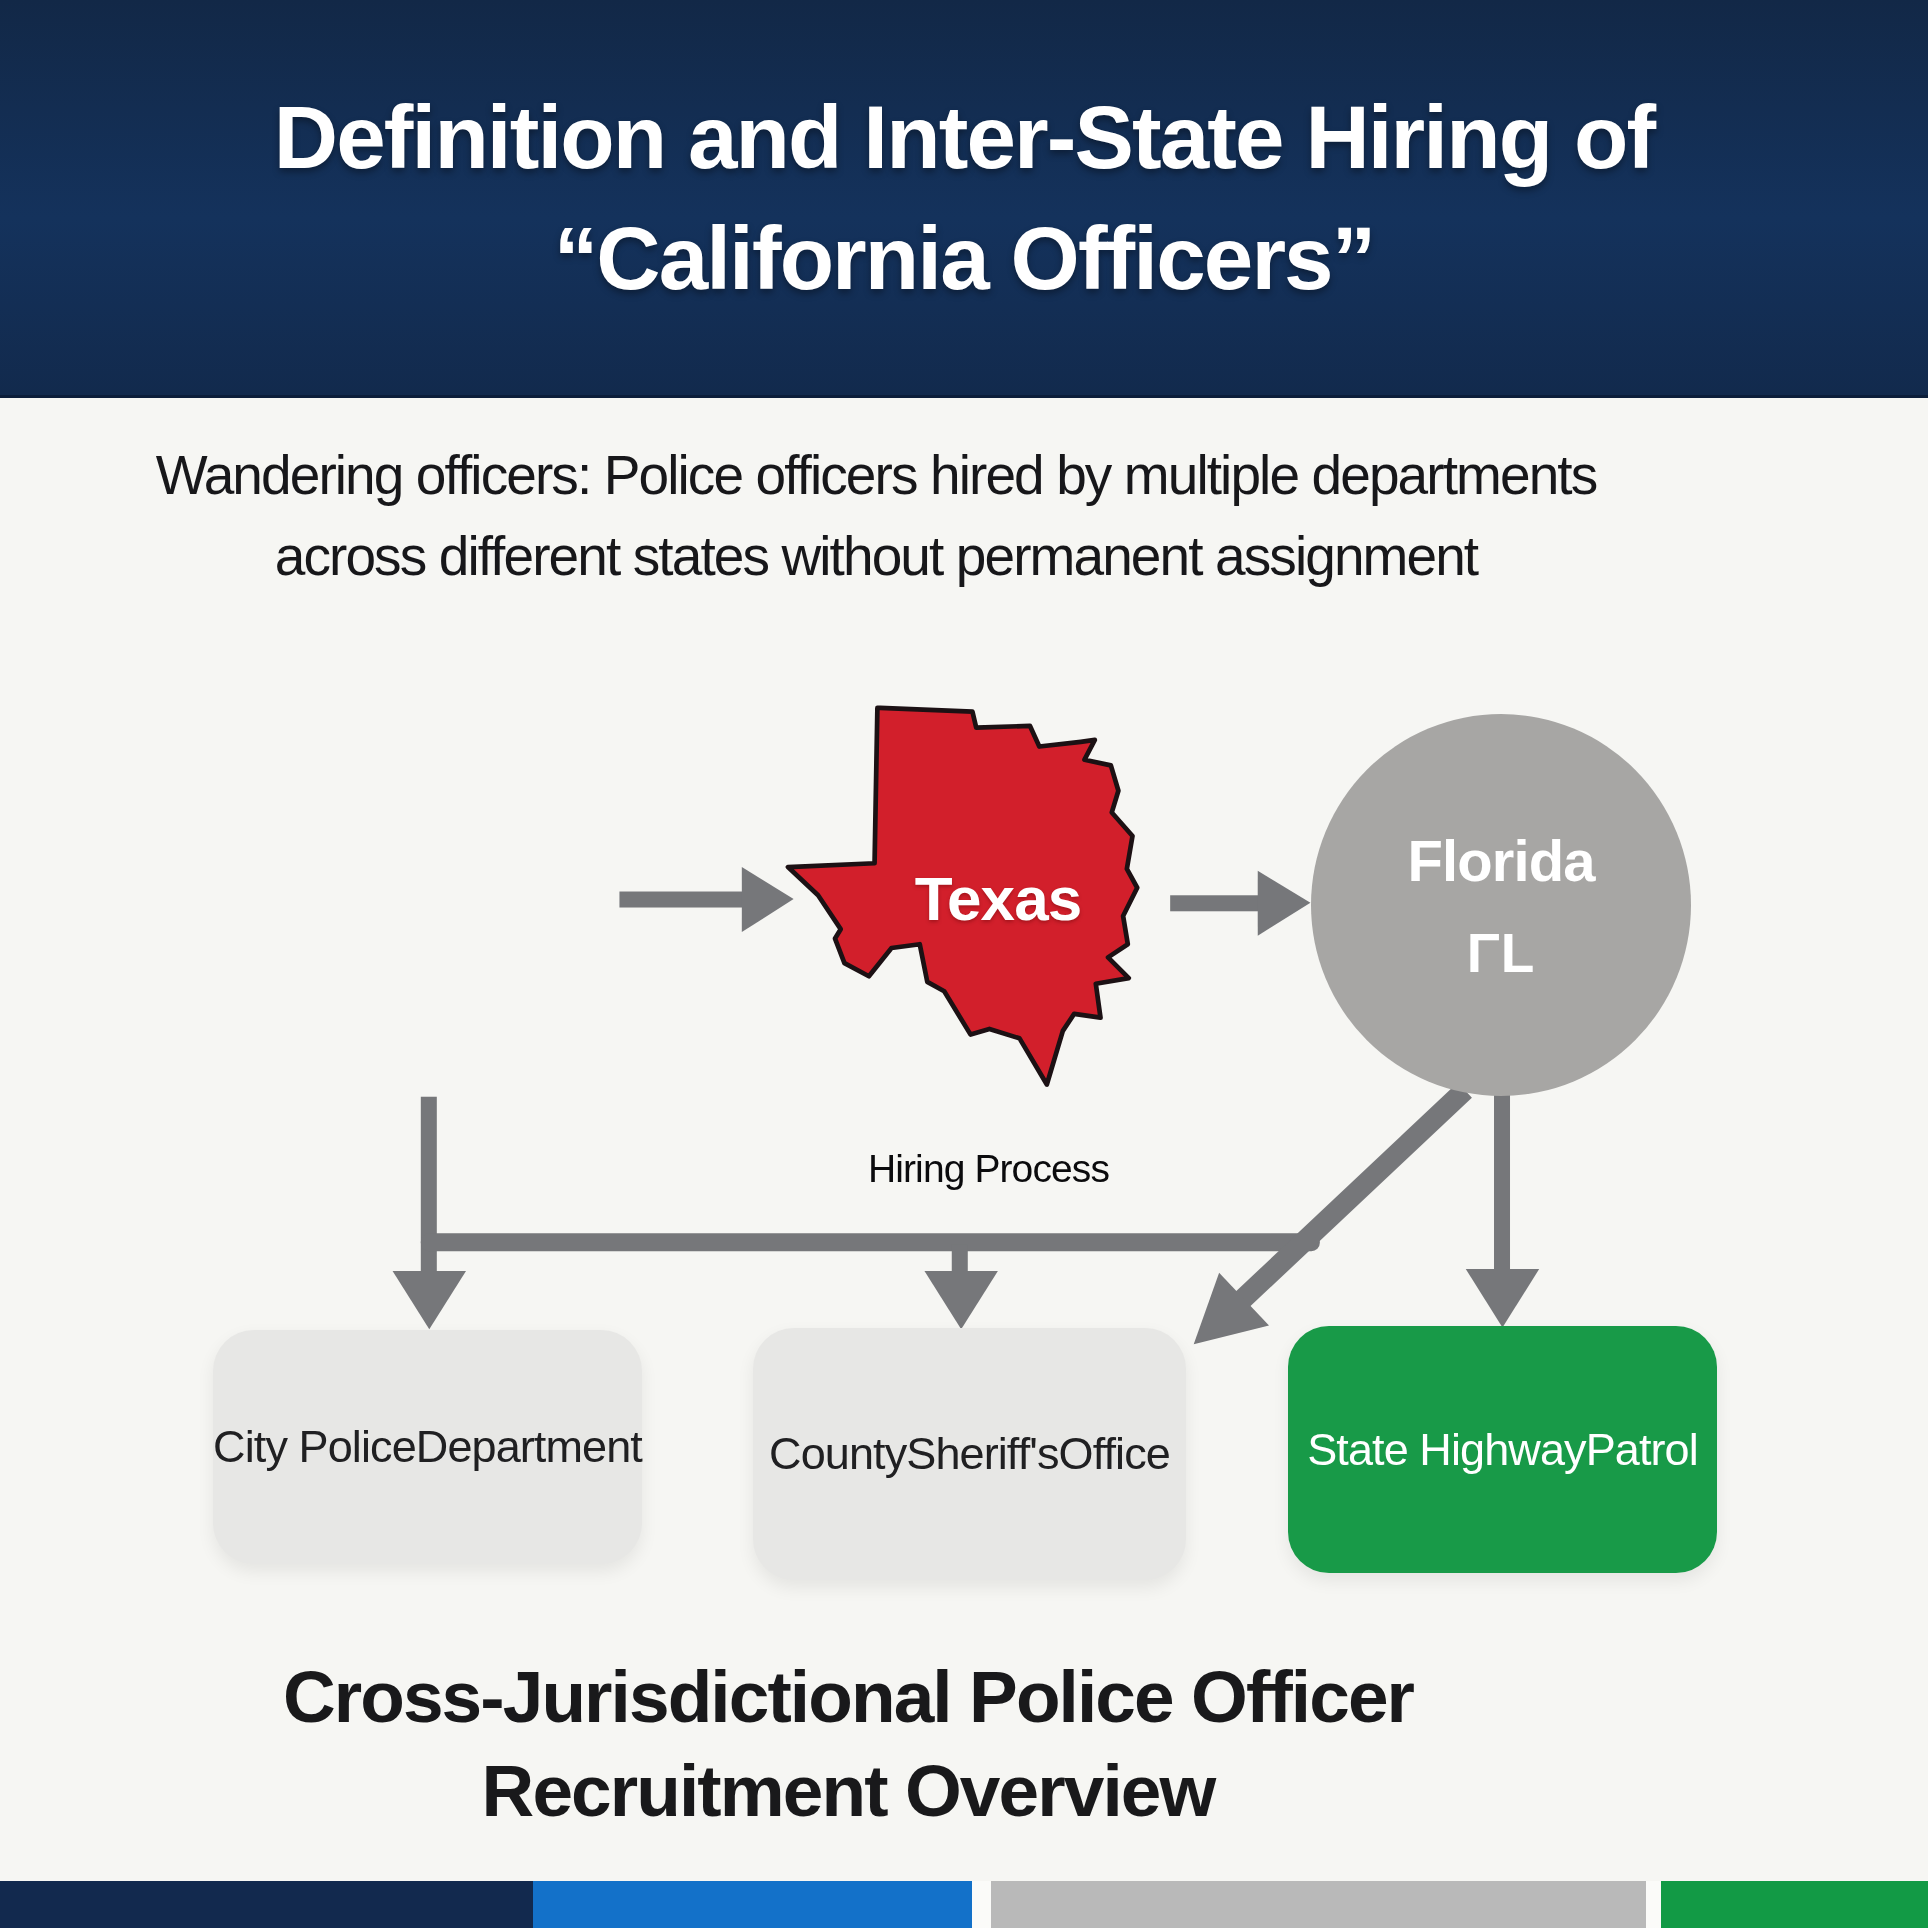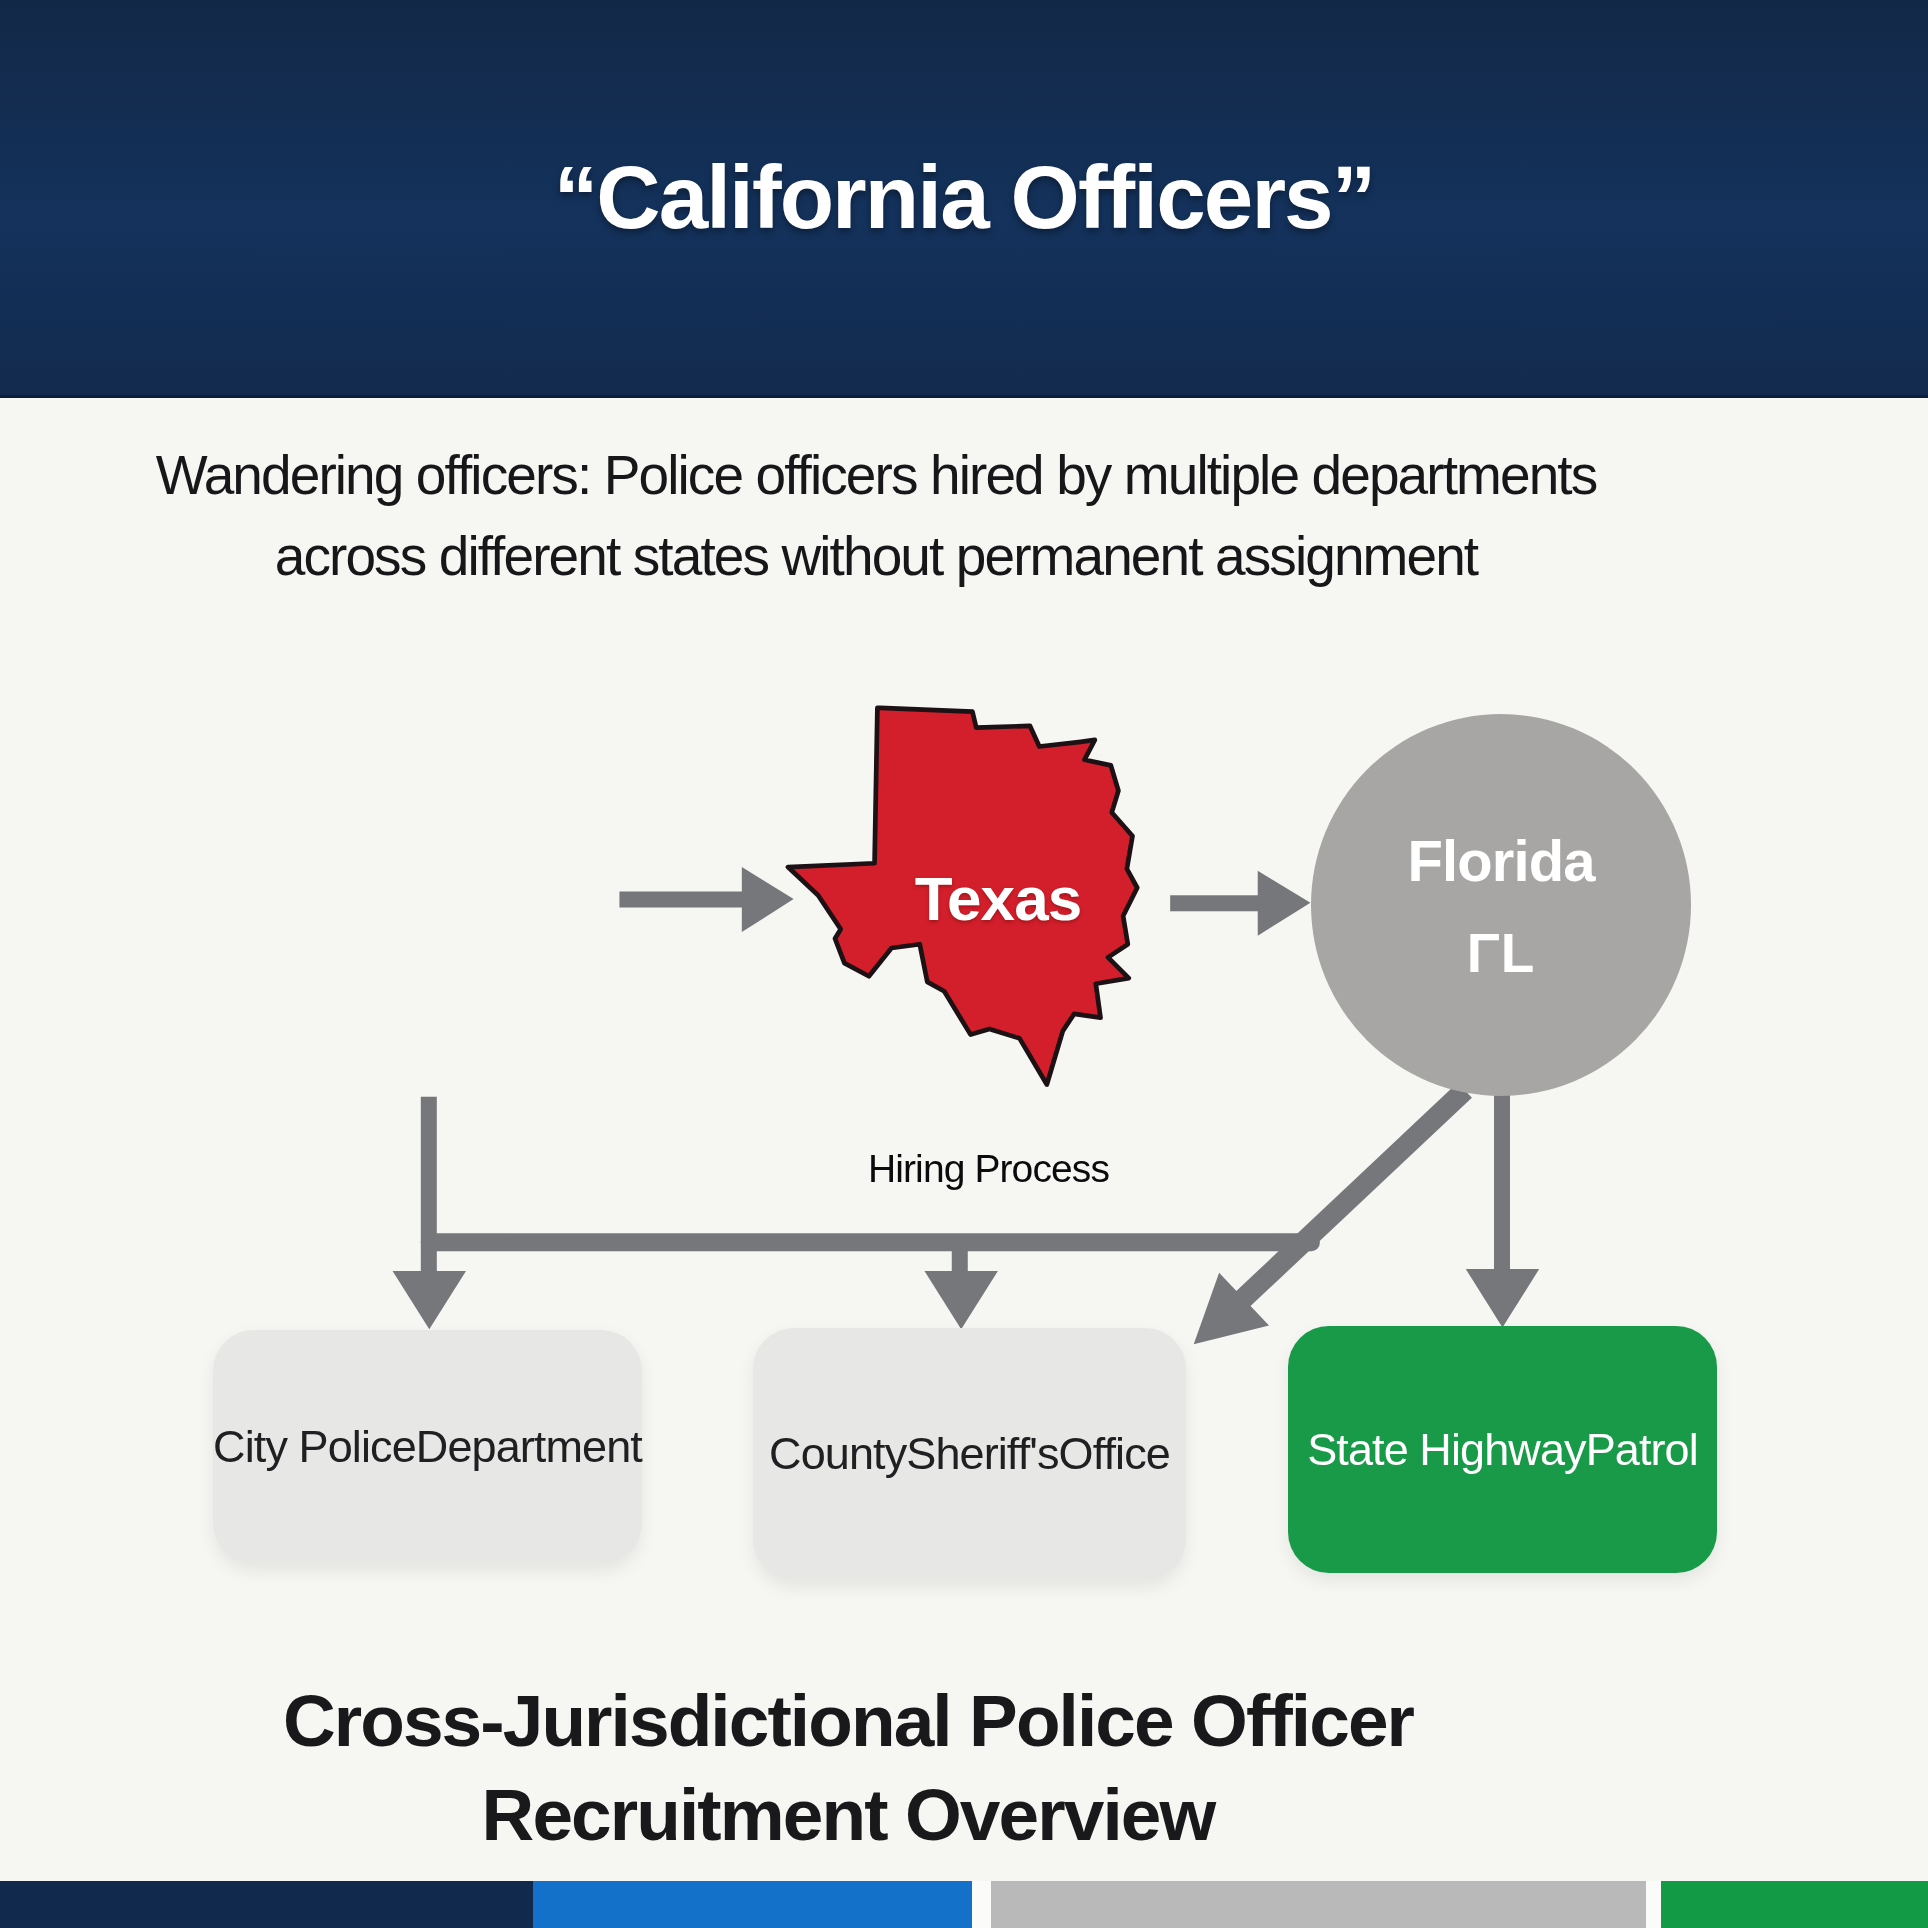--- a/index.html
+++ b/index.html
@@ -54,35 +54,36 @@
     text-align:center;box-shadow:0 7.5px 17px rgba(0,0,0,.07);
   }
   .box-city{left:213px;top:1330px;width:429px;height:234px;background:#e7e7e5;}
   .box-county{left:753px;top:1328px;width:433px;height:252px;background:#e7e7e5;}
   .box-highway{left:1288px;top:1326px;width:429px;height:247px;background:#189a48;}
   .dept-line{font-size:45px;line-height:58px;letter-spacing:-0.9px;color:#202022;font-weight:400;}
   .box-highway .dept-line{color:#ffffff;}
   
   .bottom-title{
     position:absolute;left:0;top:1650px;width:1696px;text-align:center;
-    color:#19191b;font-size:73px;font-weight:800;letter-spacing:-1.9px;line-height:94px;margin-top:24px;
+    color:#19191b;font-size:73px;font-weight:800;letter-spacing:-1.9px;line-height:94px;
   }
   .footer-bar{position:absolute;left:0;top:1881px;width:1928px;height:47px;background:#fbfbf9;}
   .bar-seg{position:absolute;top:0;height:47px;}
   .seg-0{left:0;width:533px;background:#12294e;}
   .seg-1{left:533px;width:439px;background:#1371c9;}
   .seg-2{left:991px;width:655px;background:#b9b9b9;}
   .seg-3{left:1661px;width:267px;background:#129a45;}
 </style>
 </head>
 <body>
 
 <div id="canvas">
 
   <div class="header">
+    <div class="header-line">Definition and Inter-State Hiring of</div>
     <div class="header-line">“California Officers”</div>
   </div>
 
   <div class="definition">
     <div>Wandering officers: Police officers hired by multiple departments</div>
     <div>across different states without permanent assignment</div>
   </div>
 
   <svg class="flow-lines" viewBox="0 0 2048 2048">
     <g class="connector">

